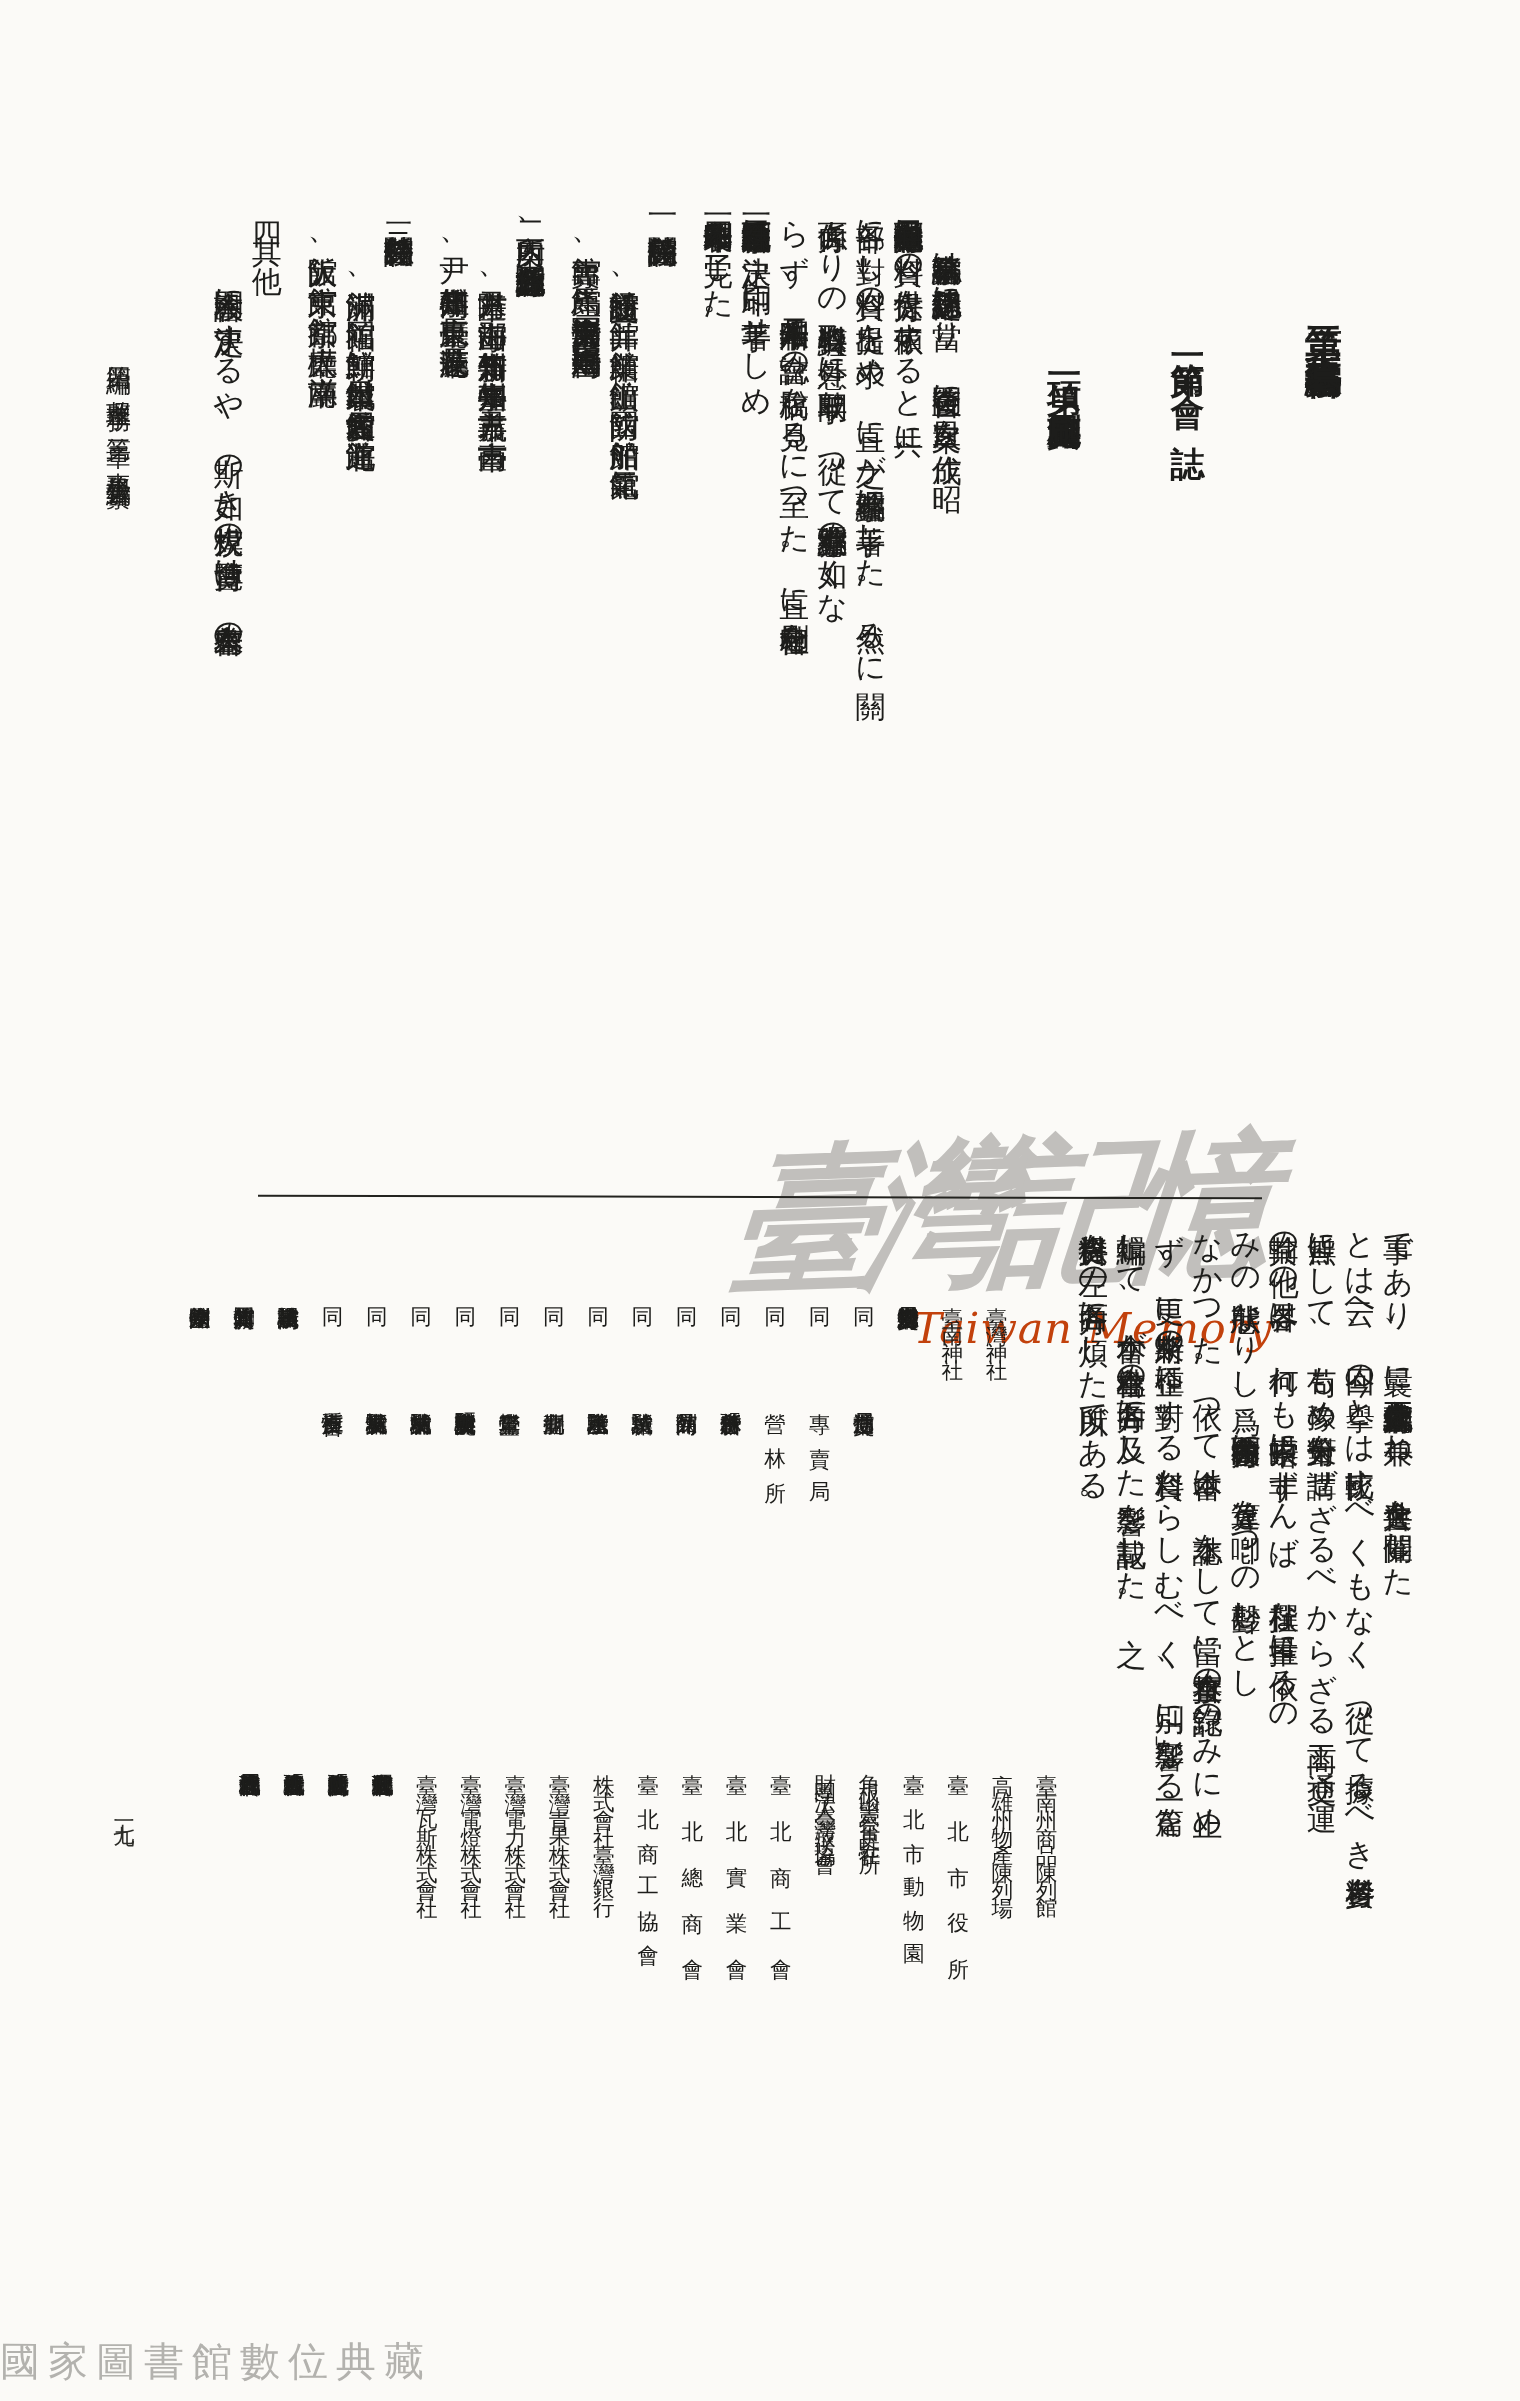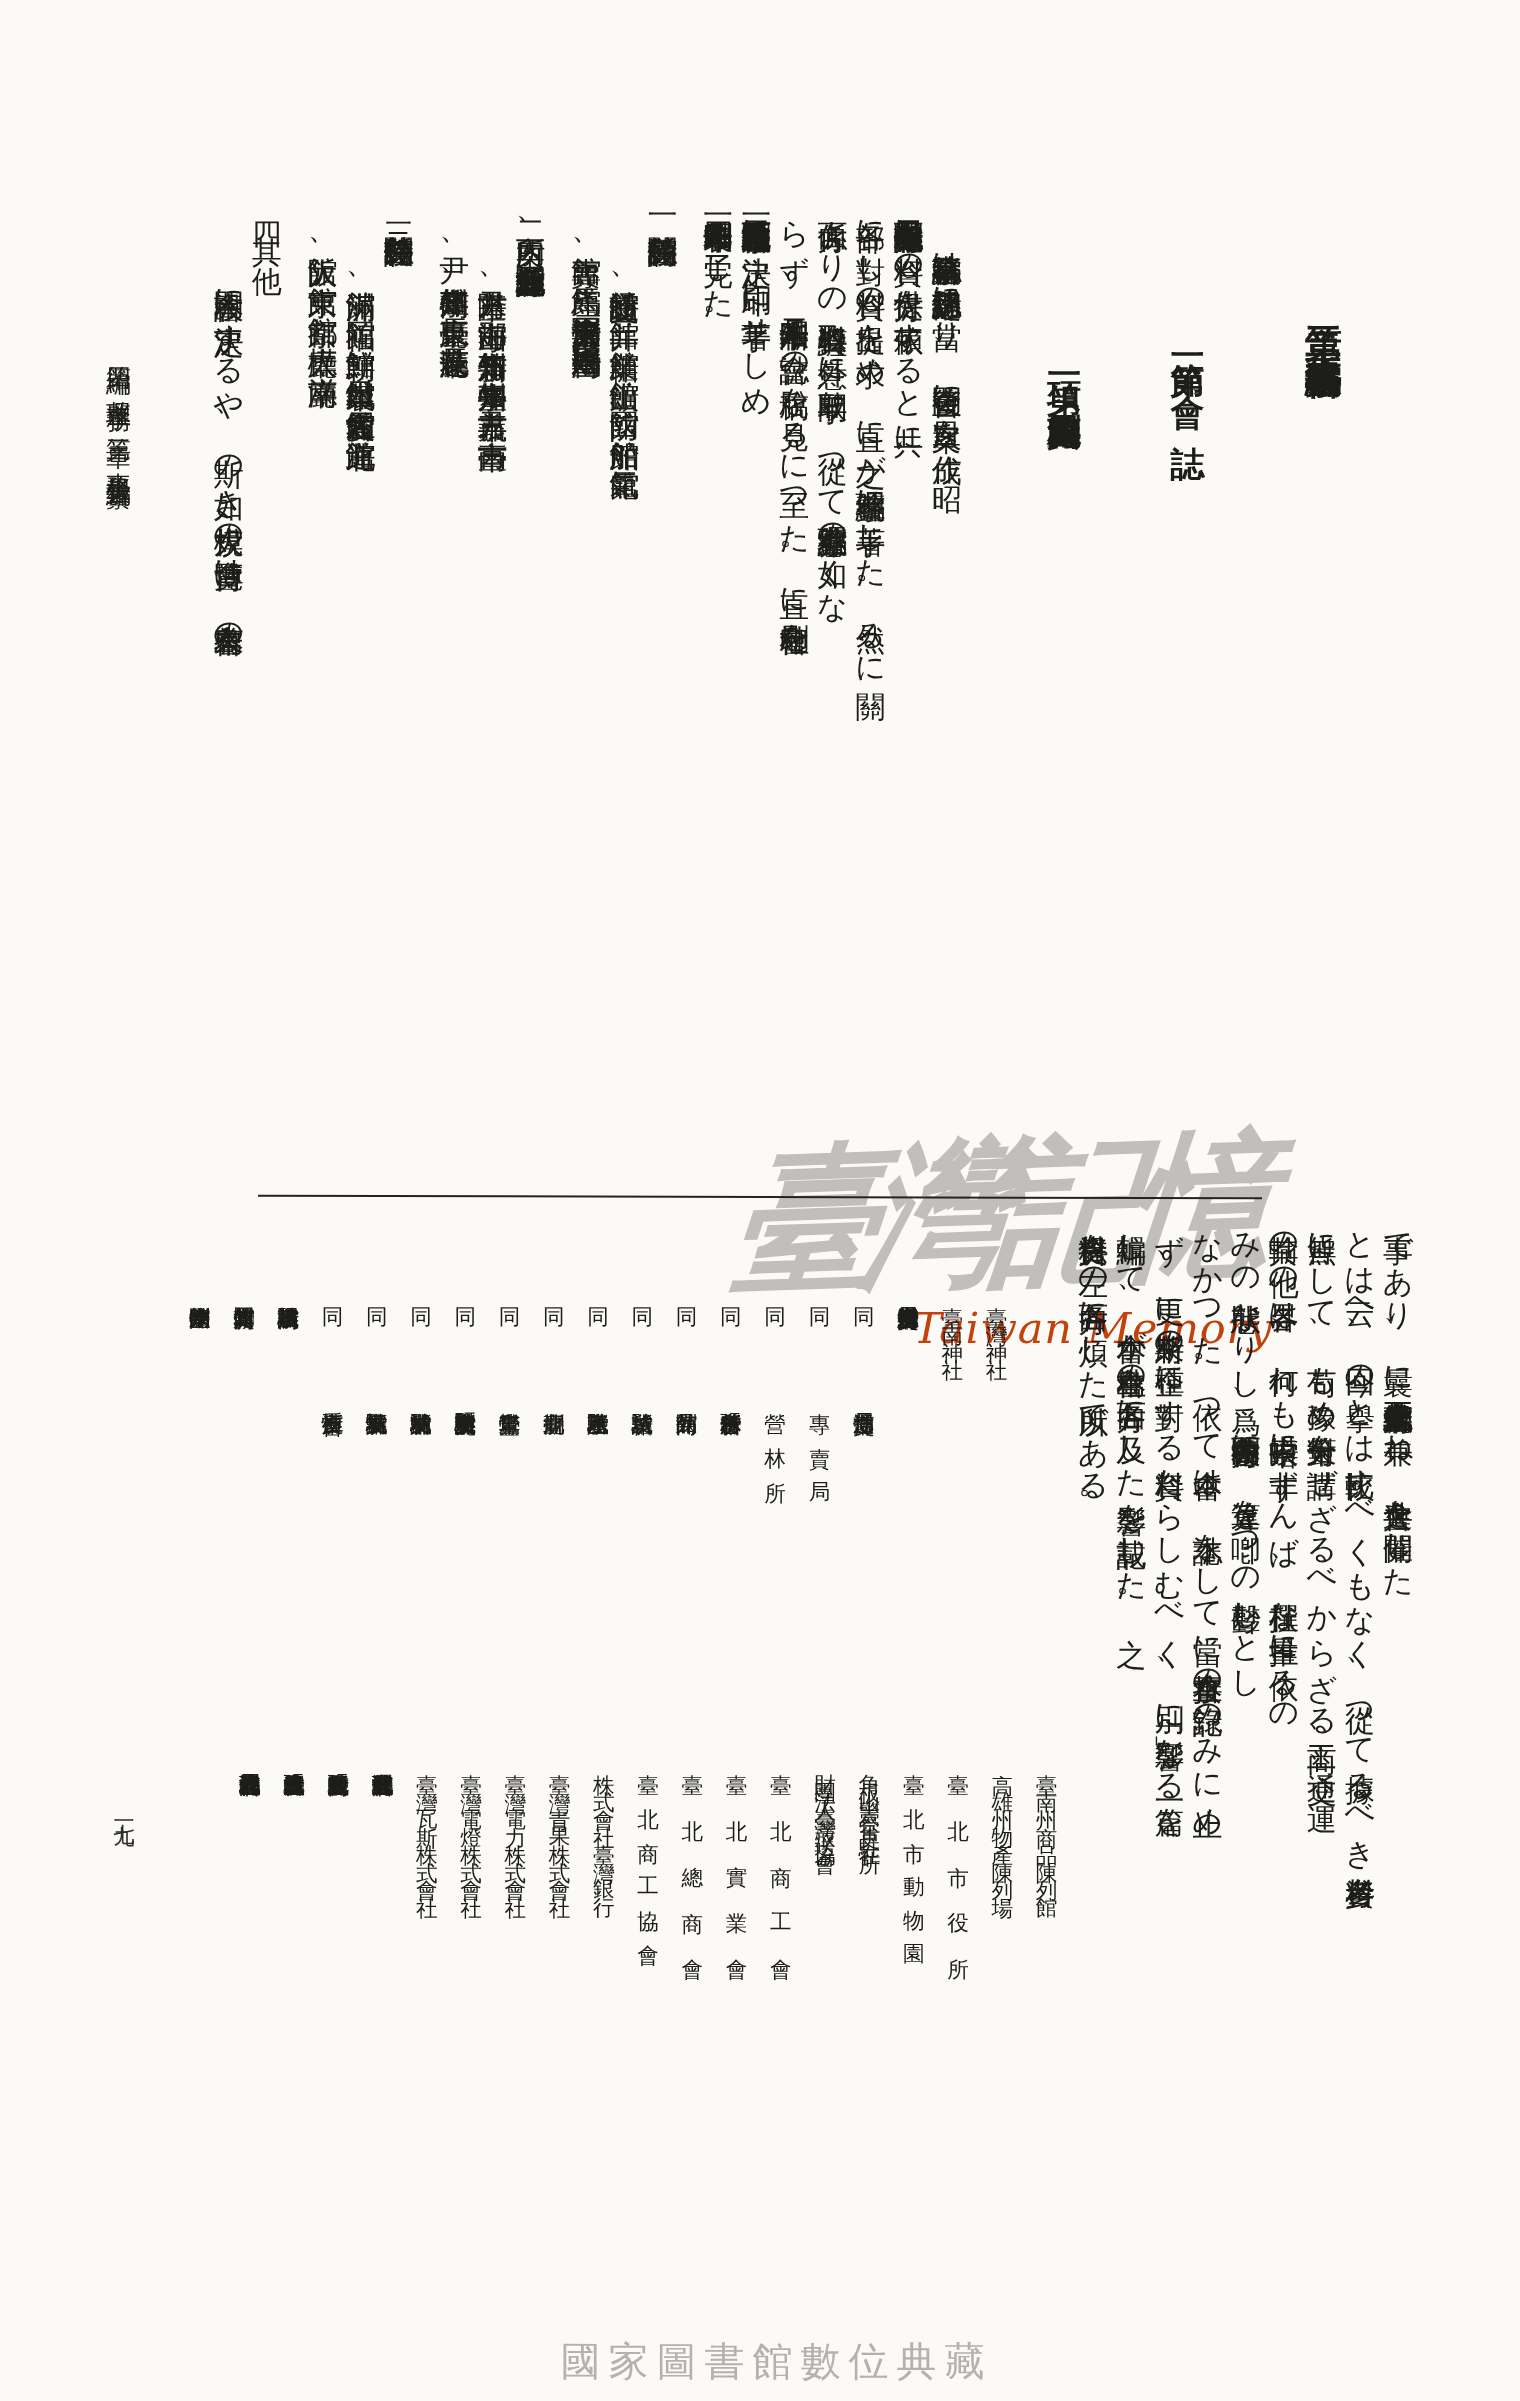--- a/index.html
+++ b/index.html
@@ -70,24 +70,23 @@
     position:absolute; writing-mode:vertical-rl; text-orientation:mixed;
     font-size:21.6px; line-height:1.05;
   }
   #list-upper { top:1290px; right:514px; }
   #list-lower { top:1757px; right:464px; }
   .entry { margin-left:21.6px; white-space:nowrap; }
   .entry .off { margin-top:106px; }   
 
   
   .caption {
-    position:absolute; top:2334px; left:0; right:0; text-align:center;
+    position:absolute; top:2334px; left:0; right:0; 
     font-size:40px; letter-spacing:8px; color:#b3b2ae;
     font-family:"Liberation Sans", sans-serif;
-    padding-left:32px;
   }
 </style>
 </head>
 <body>
 
 <div class="page" style="background: rgb(251, 250, 247); color: rgb(29, 29, 27);">
 
   <div class="watermark">
     <span class="wm-brush" style="color: rgb(183, 181, 178);">臺灣記憶</span>
     <span class="wm-latin" style="color: #c2410c;">Taiwan Memory</span>

